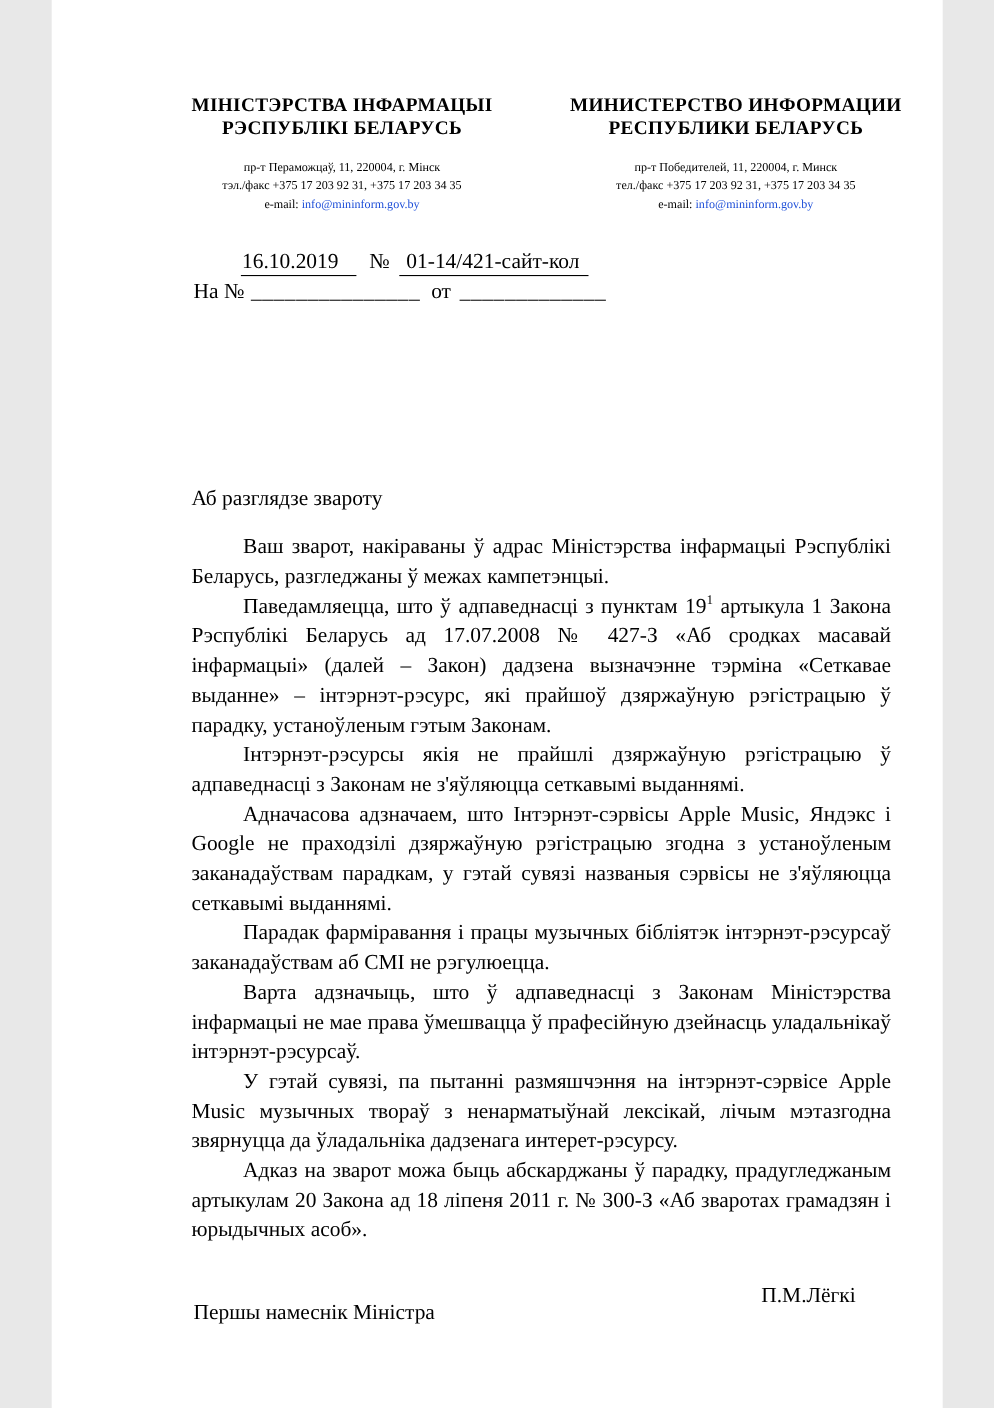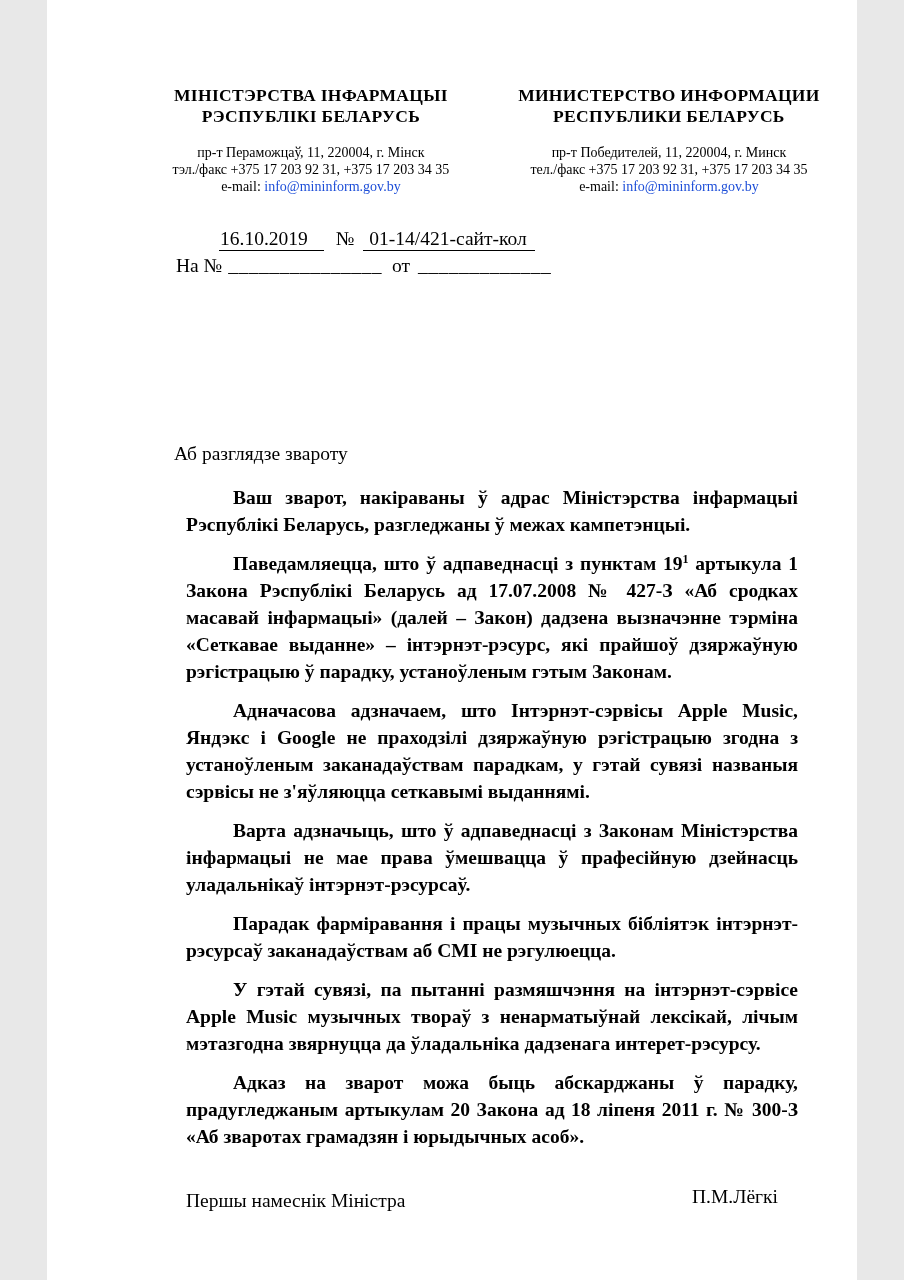--- a/index.html
+++ b/index.html
@@ -11,38 +11,38 @@
     position:relative;
     margin:0 auto;
     overflow:hidden;
   }
   
   .header { display:flex; padding-top:85px; }
   .header-col { text-align:center; }
   .col-left  { width:400px; margin-left:88px; }
   .col-right { width:414px; margin-left:auto; margin-right:6px; }
   .org-name { font-weight:bold; font-size:17.5px; line-height:20.5px; letter-spacing:0.3px; }
-  .address  { margin-top:18px; font-size:14px; line-height:17px; }
+  .address  { margin-top:18px; font-size:11px; line-height:17px; }
   .email-link { color:#1d4ed8; cursor:pointer; }
   
   .ref-block { margin:30px 0 0 129px; font-size:19.5px; line-height:27px; white-space:nowrap; }
   .u-date { border-bottom:1.4px solid #000; padding:0 16px 1px 1px;margin-left:43px; }
   .no-sign { padding:0 9px 0 12px; }
   .u-num  { border-bottom:1.4px solid #000; padding:0 8px 1px 6px; }
   .blank  { letter-spacing:0.5px; }
   .ref-line2 .word { padding-right:6px; }
   .ref-line2 .from { padding:0 8px 0 10px; }
   
   .subject { margin:164px 16px 0 127px; font-size:19.5px; }
   .body { margin:19px 47px 0 127px; }
-  .body p { margin:12px; text-align:justify; text-indent:47px; font-size:19.5px; line-height:27px;font-weight:bold; }
+  .body p { margin:0; text-align:justify; text-indent:47px; font-size:19.5px; line-height:27px; }
   .body sup { font-size:12px; line-height:0; }
   
   .signature { position:relative; margin-top:36px; height:27px; font-size:19.5px; }
-  .sig-position { position:absolute; left:129px; top:4px;margin-left:10px; }
+  .sig-position { position:absolute; left:129px; top:15px; }
   .sig-name { position:absolute; left:645px; top:0; }
 </style>
 </head>
 <body>
 
 <div class="page">
 
   <div class="header">
     <div class="header-col col-left">
       <div class="org-name">
@@ -71,23 +71,24 @@
   <div class="ref-block">
     <div class="ref-line1"><span class="u-date">16.10.2019</span><span class="no-sign">№</span><span class="u-num">01-14/421-сайт-кол</span></div>
     <div class="ref-line2"><span class="word">На №</span><span class="blank">_______________</span><span class="from">от</span><span class="blank">_____________</span></div>
   </div>
 
   <div class="subject">Аб разглядзе звароту</div>
 
   <div class="body">
     <p>Ваш зварот, накіраваны ў адрас Міністэрства інфармацыі Рэспублікі Беларусь, разгледжаны ў межах кампетэнцыі.</p>
     <p><span>Паведамляецца, што ў адпаведнасці з пунктам 19</span><sup>1</sup><span> артыкула 1 Закона Рэспублікі Беларусь ад 17.07.2008 № 427-З «Аб сродках масавай інфармацыі» (далей – Закон) дадзена вызначэнне тэрміна «Сеткавае выданне» – інтэрнэт-рэсурс, які прайшоў дзяржаўную рэгістрацыю ў парадку, устаноўленым гэтым Законам.</span></p>
+    <p>Інтэрнэт-рэсурсы якія не прайшлі дзяржаўную рэгістрацыю ў адпаведнасці з Законам не з'яўляюцца сеткавымі выданнямі.</p>
     <p>Адначасова адзначаем, што Інтэрнэт-сэрвісы Apple Music, Яндэкс і Google не праходзілі дзяржаўную рэгістрацыю згодна з устаноўленым заканадаўствам парадкам, у гэтай сувязі названыя сэрвісы не з'яўляюцца сеткавымі выданнямі.</p>
+    <p>Парадак фарміравання і працы музычных бібліятэк інтэрнэт-рэсурсаў заканадаўствам аб СМІ не рэгулюецца.</p>
     <p>Варта адзначыць, што ў адпаведнасці з Законам Міністэрства інфармацыі не мае права ўмешвацца ў прафесійную дзейнасць уладальнікаў інтэрнэт-рэсурсаў.</p>
-    <p>Парадак фарміравання і працы музычных бібліятэк інтэрнэт-рэсурсаў заканадаўствам аб СМІ не рэгулюецца.</p>
     <p>У гэтай сувязі, па пытанні размяшчэння на інтэрнэт-сэрвісе Apple Music музычных твораў з ненарматыўнай лексікай, лічым мэтазгодна звярнуцца да ўладальніка дадзенага интерет-рэсурсу.</p>
     <p>Адказ на зварот можа быць абскарджаны ў парадку, прадугледжаным артыкулам 20 Закона ад 18 ліпеня 2011 г. № 300-З «Аб зваротах грамадзян і юрыдычных асоб».</p>
   </div>
 
   <div class="signature">
     <span class="sig-position">Першы намеснік Міністра</span>
     <span class="sig-name">П.М.Лёгкі</span>
   </div>
 
 </div>

